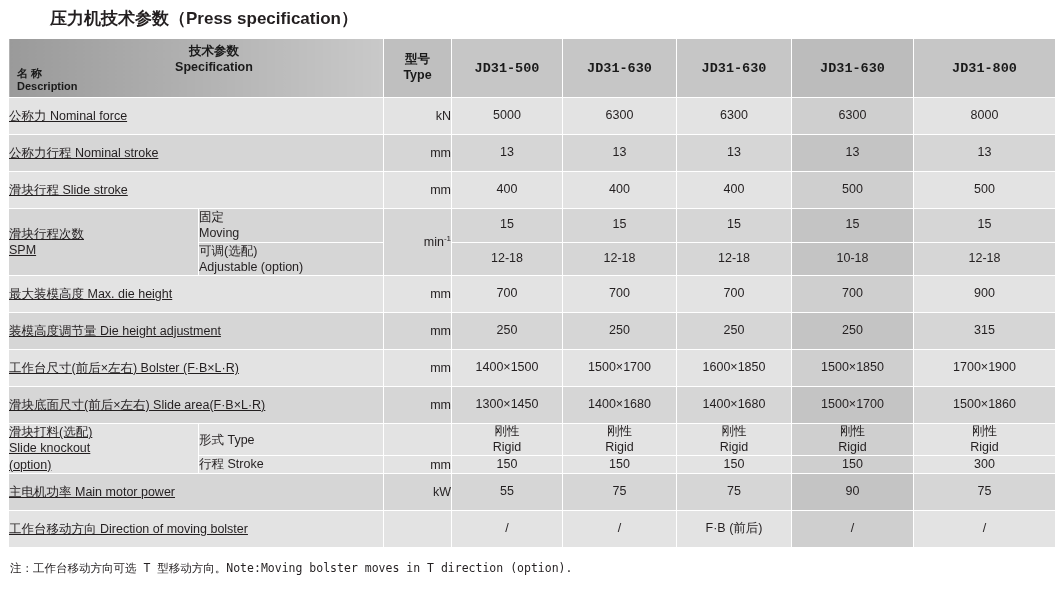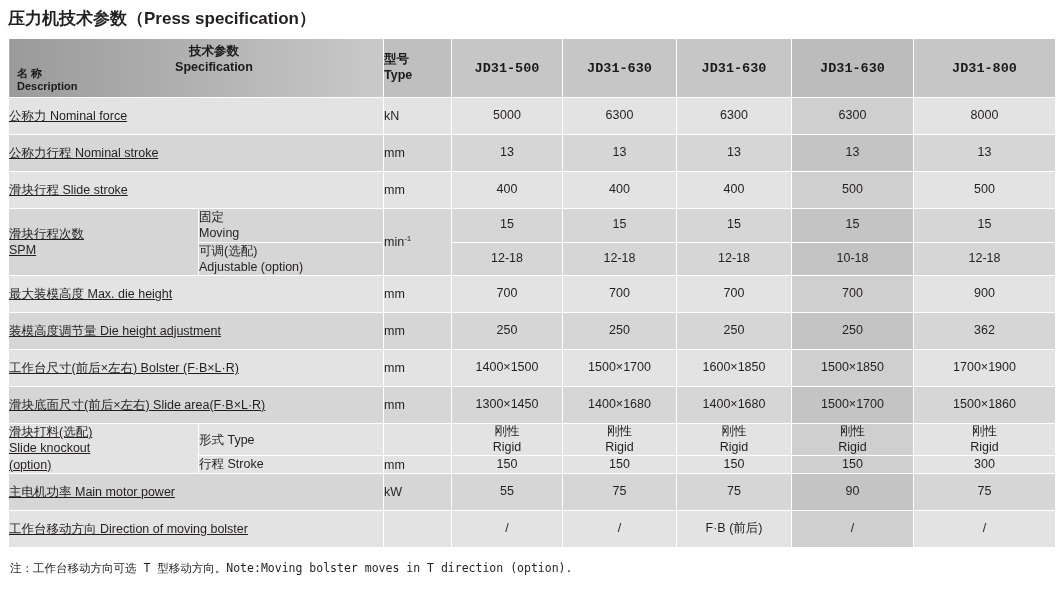--- a/index.html
+++ b/index.html
@@ -20,20 +20,21 @@
     height: 590px;
     box-sizing: border-box;
     padding: 0;
   }
   .title {
     font-size: 17px;
     font-weight: bold;
     color: #231f20;
     padding: 7px 0 8px 8px;
     letter-spacing: 0px;
+    margin-left: 42px;
   }
   table.spec {
     border-collapse: collapse;
     width: 1047px;
     margin-left: 8px;
     table-layout: fixed;
   }
   table.spec td, table.spec th {
     border: 1px solid #ffffff;
     padding: 0;
@@ -61,21 +62,21 @@
     position: absolute;
     bottom: 3px;
     left: 8px;
     font-size: 11px;
     font-weight: bold;
     line-height: 1.25;
     text-align: left;
   }
   .hdr-type {
     background: #bfbfbf;
-    text-align: left;
+    text-align: center;
     font-size: 12.5px;
     font-weight: bold;
     line-height: 1.25;
     color: #1a1a1a;
   }
   .hdr-model {
     background: #c6c6c6;
     text-align: center;
     font-size: 13.5px;
     font-weight: bold;
@@ -94,21 +95,21 @@
     line-height: 1.3;
     height: 36px;
     text-decoration: underline;
   }
   td.sub {
     padding-left: 10px;
     font-size: 12.5px;
     line-height: 1.3;
   }
   td.unit {
-    text-align: left;
+    text-align: right;
     font-size: 12.5px;
   }
   td.val {
     text-align: center;
     font-size: 12.5px;
     line-height: 1.25;
   }
   td.val.hl {
     background: #c9c9c9 !important;
   }
@@ -238,21 +239,21 @@
         <td class="val">900</td>
       </tr>
 
       <tr class="row-b">
         <td class="desc" colspan="2">装模高度调节量  Die height adjustment</td>
         <td class="unit">mm</td>
         <td class="val">250</td>
         <td class="val">250</td>
         <td class="val">250</td>
         <td class="val hl">250</td>
-        <td class="val">362</td>
+        <td class="val">315</td>
       </tr>
 
       <tr class="row-a">
         <td class="desc" colspan="2">工作台尺寸(前后×左右)    Bolster (F·B×L·R)</td>
         <td class="unit">mm</td>
         <td class="val">1400×1500</td>
         <td class="val">1500×1700</td>
         <td class="val">1600×1850</td>
         <td class="val hl">1500×1850</td>
         <td class="val">1700×1900</td>

